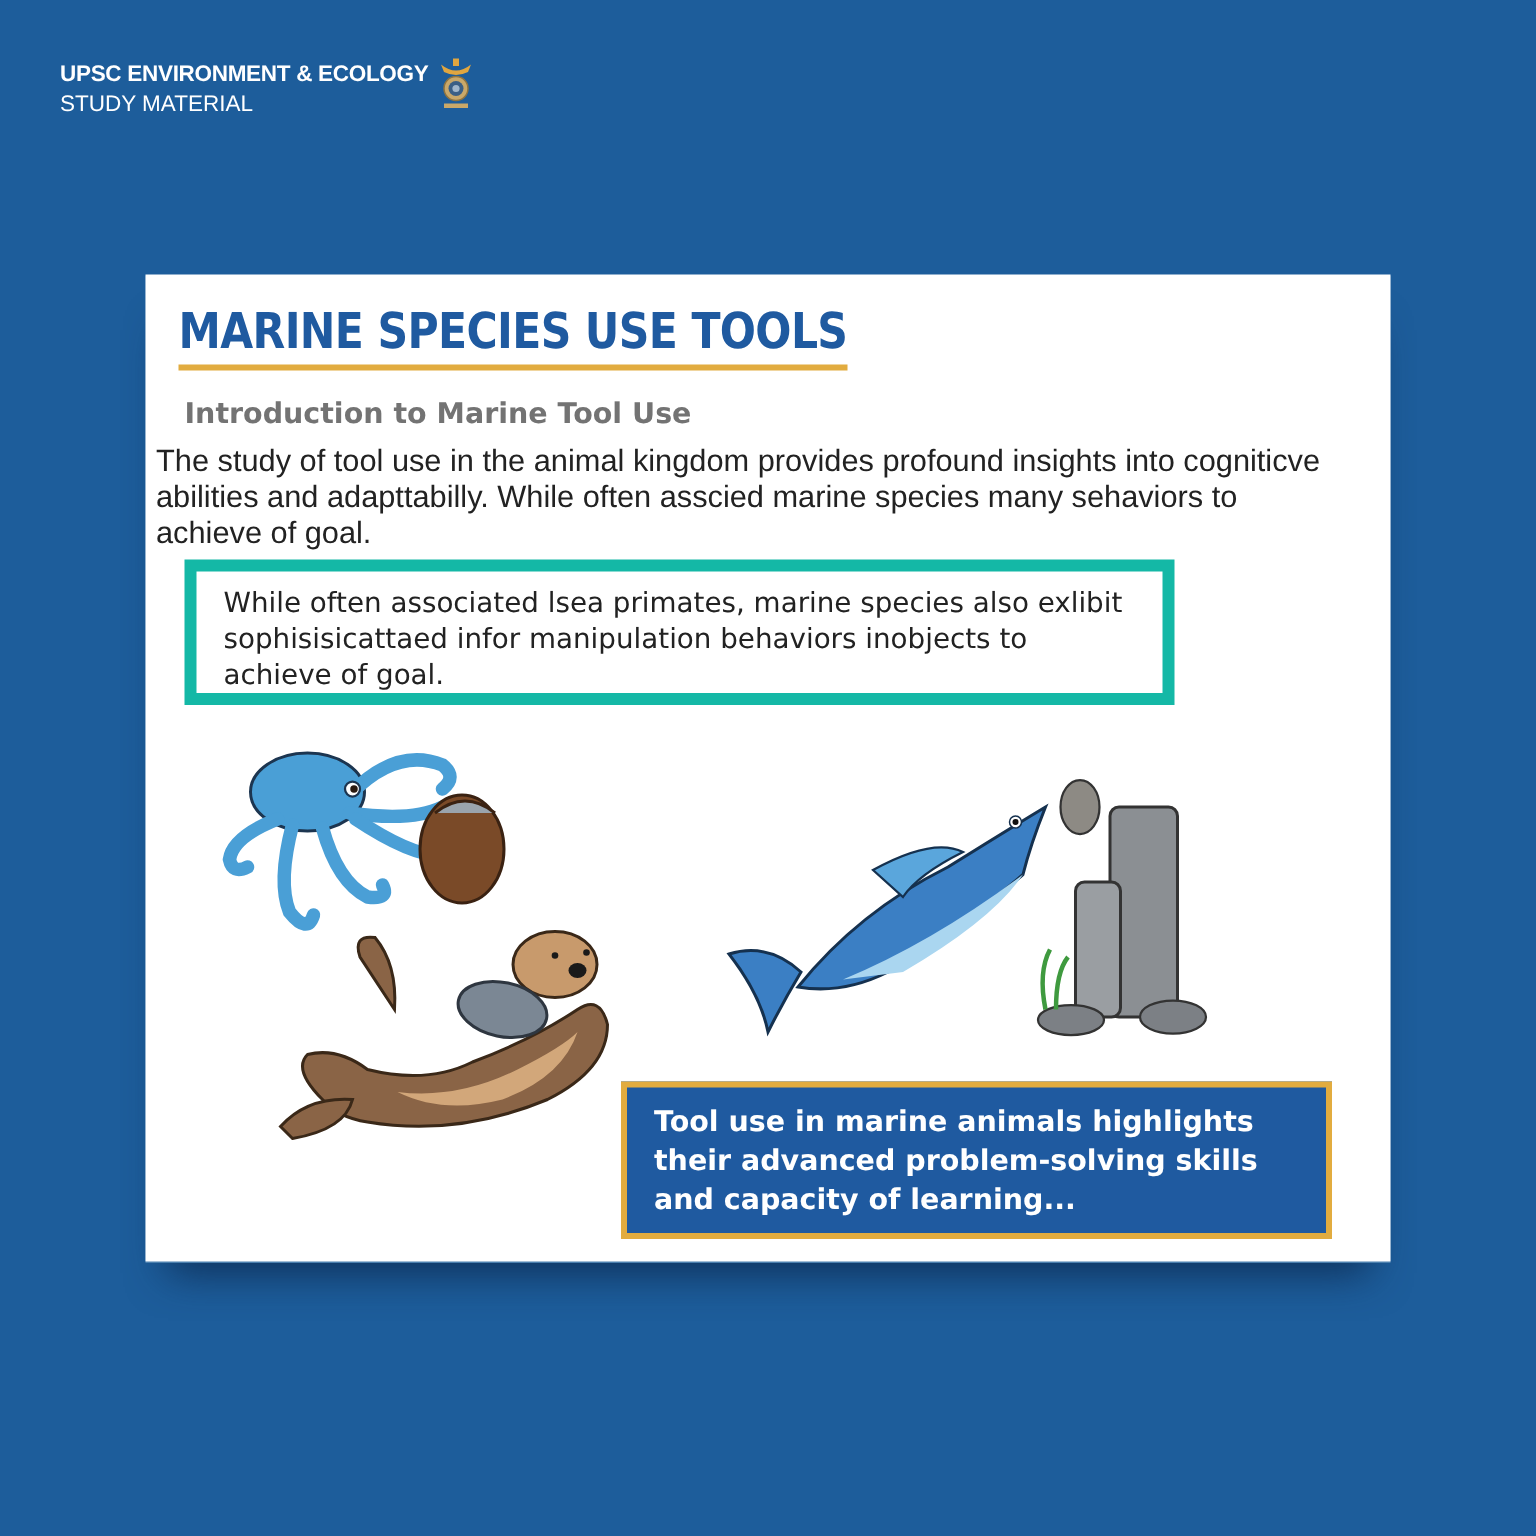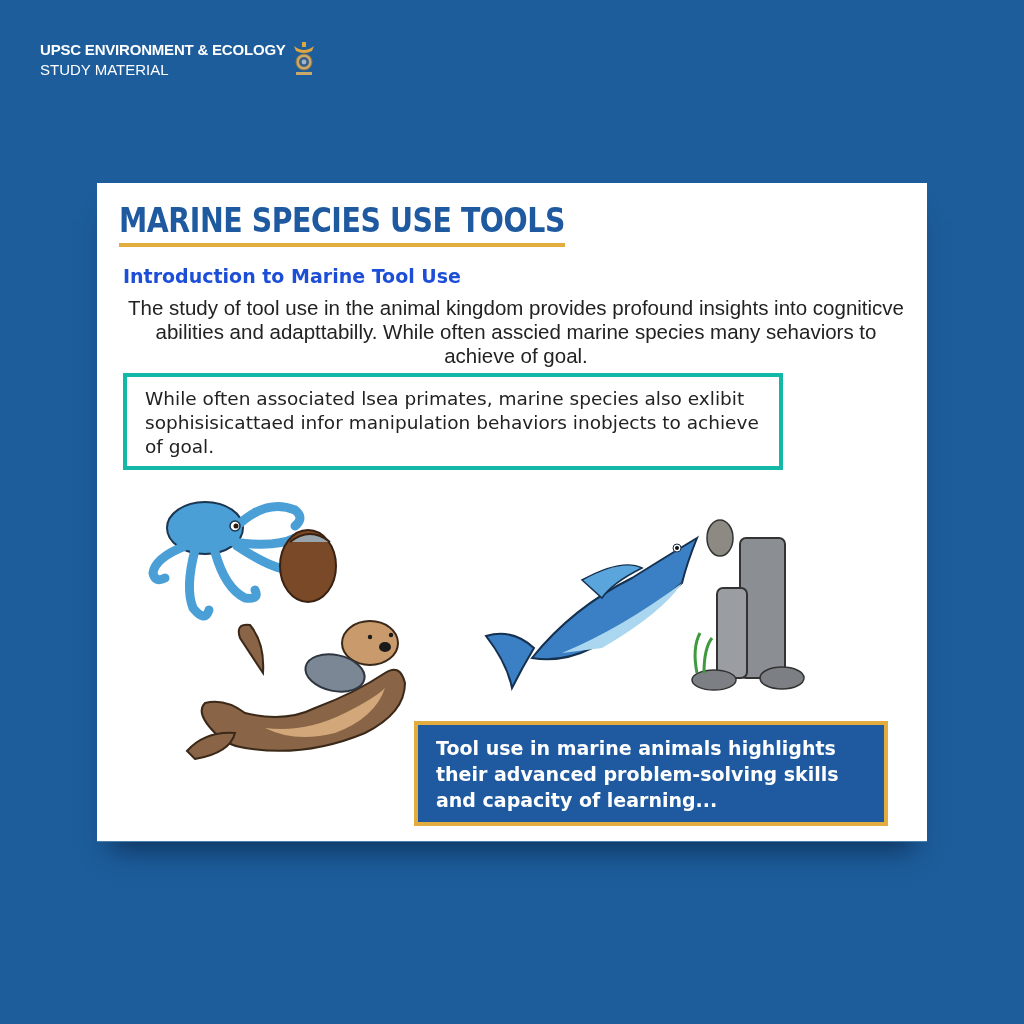--- a/index.html
+++ b/index.html
@@ -4,21 +4,21 @@
 <style>
   * { box-sizing: border-box; margin: 0; padding: 0; }
   html, body { width: 1024px; height: 1024px; overflow: hidden; }
   body {
     background: #1d5d9b;
     font-family: "Liberation Sans", sans-serif;
     position: relative;
   }
   .brand {
     position: absolute; left: 40px; top: 40px;
-    display: flex; align-items: flex-end; gap: 4px;
+    display: flex; align-items: center; gap: 4px;
   }
   .brand-text { color: #ffffff; font-family: "Liberation Sans", sans-serif; line-height: 20px; }
   .brand-line1 { font-size: 15px; font-weight: bold; letter-spacing: -0.2px; }
   .brand-line2 { font-size: 15px; font-weight: normal; }
   .brand-emblem { width: 28px; height: 40px; margin-top: -6px; }
 
   .card {
     position: absolute; left: 97px; top: 183px; width: 830px; height: 658px;
     background: #ffffff;
     box-shadow: 0 1px 0 #4a7fae, 0 22px 26px -14px rgba(10,35,70,0.75);
@@ -31,30 +31,30 @@
     transform: scaleX(0.86); transform-origin: left top;
     white-space: nowrap;
   }
   .title-underline {
     position: absolute; left: 22px; top: 60px; width: 446px; height: 4px;
     background: #e2ac3f;
   }
   .subtitle {
     position: absolute; left: 26px; top: 82px;
     font-family: "DejaVu Sans", sans-serif; font-weight: bold;
-    font-size: 19px; color: #1d4ed8;
+    font-size: 19px; color: #737373;
   }
   .intro {
-    position: absolute; left: 24px; top: 113px; width: 790px;
+    position: absolute; left: 7px; top: 113px; width: 790px;
     font-family: "Liberation Sans", sans-serif;
-    font-size: 20.5px; line-height: 24px; color: #222; text-align: center;
+    font-size: 20.5px; line-height: 24px; color: #222;
   }
   .quote-box {
     position: absolute; left: 26px; top: 190px; width: 660px; height: 97px;
-    border: 4px solid #14b8a6; background: #fff;
+    border: 8px solid #14b8a6; background: #fff;
     padding: 10px 14px 0 18px;
     font-family: "DejaVu Sans", sans-serif; font-size: 18.5px; line-height: 24px; color: #222;
   }
   .illus { position: absolute; }
   .callout {
     position: absolute; left: 317px; top: 527px; width: 474px; height: 105px;
     background: #1f5aa0; border: 4px solid #e2ac3f;
     padding: 10px 12px 0 18px;
     font-family: "DejaVu Sans", sans-serif; font-weight: bold;
     font-size: 19px; line-height: 26px; color: #ffffff; margin-top: 11px;

